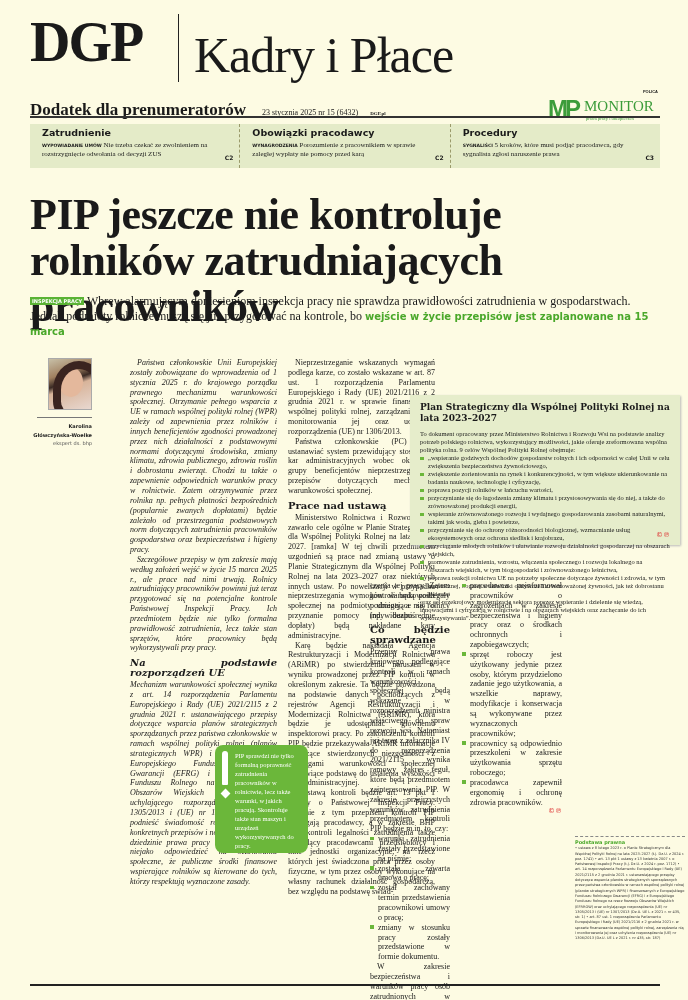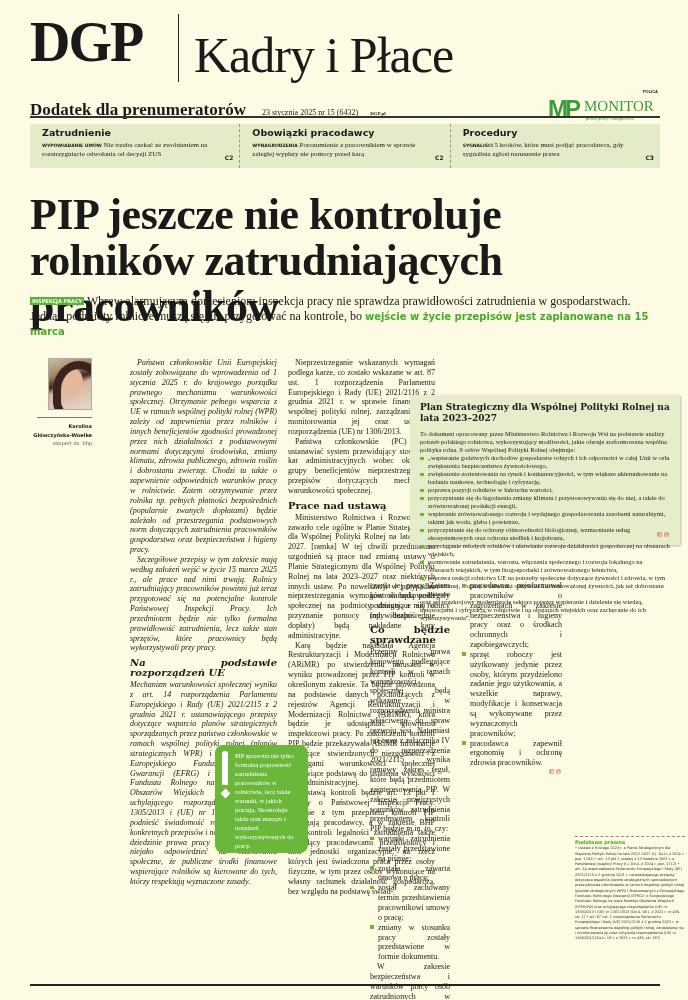--- a/index.html
+++ b/index.html
@@ -177,20 +177,21 @@
     <li>zmiany w stosunku pracy zostały przedstawione w formie dokumentu.</li>
   </ul>
   <p>W zakresie bezpieczeństwa i warunków pracy osób zatrudnionych w gospodarstwie PIP będzie kontrolował np., czy:</p>
 
 </div>
 
 <div class="col c4">
   <ul>
     <li>pracodawca poinformował pracowników o zagrożeniach w zakresie bezpieczeństwa i higieny pracy oraz o środkach ochronnych i zapobiegawczych;</li>
     <li>sprzęt roboczy jest użytkowany jedynie przez osoby, którym przydzielono zadanie jego użytkowania, a wszelkie naprawy, modyfikacje i konserwacja są wykonywane przez wyznaczonych pracowników;</li>
+    <li>pracownicy są odpowiednio przeszkoleni w zakresie użytkowania sprzętu roboczego;</li>
     <li>pracodawca zapewnił ergonomię i ochronę zdrowia pracowników.</li>
   </ul>
   <div class="cc2">©℗</div>
 </div>
 
 <aside class="legal">
   <h5>Podstawa prawna</h5>
   <div>• ustawa z 8 lutego 2023 r. o Planie Strategicznym dla Wspólnej Polityki Rolnej na lata 2023–2027 (t.j. Dz.U. z 2024 r. poz. 1741) • art. 13 pkt 1 ustawy z 13 kwietnia 2007 r. o Państwowej Inspekcji Pracy (t.j. Dz.U. z 2024 r. poz. 1712) • art. 14 rozporządzenia Parlamentu Europejskiego i Rady (UE) 2021/2115 z 2 grudnia 2021 r. ustanawiającego przepisy dotyczące wsparcia planów strategicznych sporządzanych przez państwa członkowskie w ramach wspólnej polityki rolnej (planów strategicznych WPR) i finansowanych z Europejskiego Funduszu Rolniczego Gwarancji (EFRG) i z Europejskiego Funduszu Rolnego na rzecz Rozwoju Obszarów Wiejskich (EFRROW) oraz uchylającego rozporządzenia (UE) nr 1305/2013 i (UE) nr 1307/2013 (Dz.U. UE L z 2021 r. nr 435, str. 1) • art. 87 ust. 1 rozporządzenia Parlamentu Europejskiego i Rady (UE) 2021/2116 z 2 grudnia 2021 r. w sprawie finansowania wspólnej polityki rolnej, zarządzania nią i monitorowania jej oraz uchylenia rozporządzenia (UE) nr 1306/2013 (Dz.U. UE L z 2021 r. nr 435, str. 187)</div>
 </aside>
 

